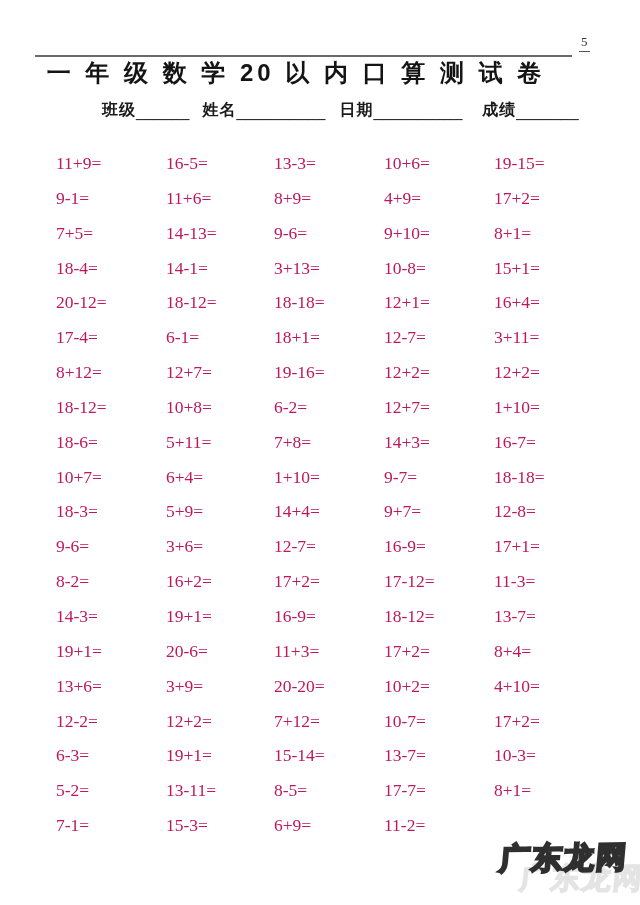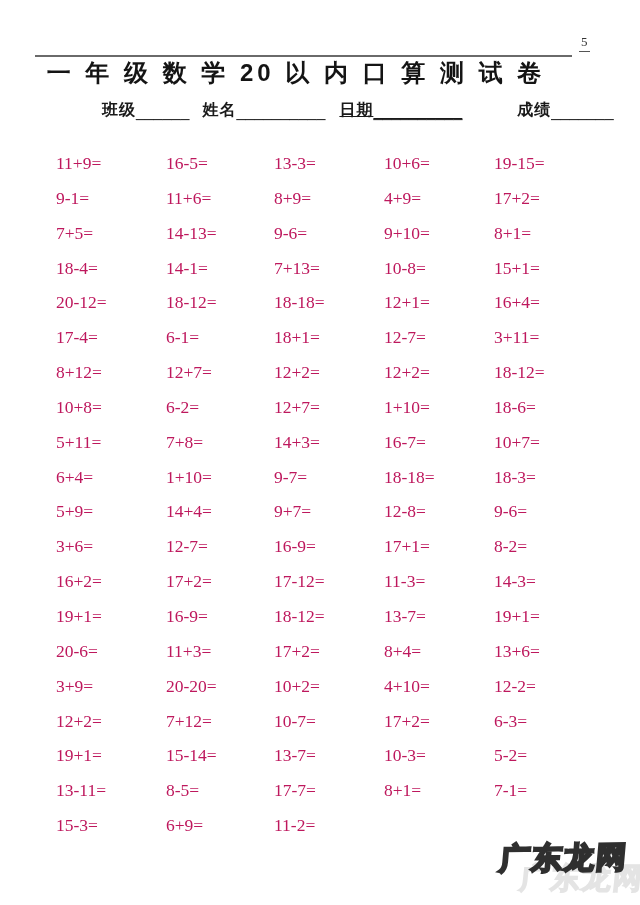--- a/index.html
+++ b/index.html
@@ -23,21 +23,21 @@
   .fields{
     position:absolute;left:102px;top:100px;display:flex;align-items:flex-end;
     font-size:16px;color:#1a1a1a;white-space:nowrap;
   }
   .field{display:inline-flex;align-items:flex-end;}
   .field-label{font-weight:bold;letter-spacing:1px;}
   .field-blank{
     font-family:"Liberation Sans","DejaVu Sans",sans-serif;font-weight:400;
     color:#222;letter-spacing:0;line-height:1.1;
   }
-  .f-gap-1{margin-right:13px;} .f-gap-2{margin-right:14px;} .f-gap-3{margin-right:55px;text-decoration:underline;}
+  .f-gap-1{margin-right:13px;} .f-gap-2{margin-right:14px;} .f-gap-3{margin-right:20px;}
   .problems-grid{
     position:absolute;left:4px;top:148px;width:640px;box-sizing:border-box;
     display:grid;grid-template-columns:110px 108px 110px 110px 1fr;
     grid-auto-rows:34.85px;padding-left:52px;
     font-family:"Liberation Serif","DejaVu Serif",serif;
     font-size:17.5px;color:#be185d;
   }
   .problem{padding-top:5px;white-space:nowrap;}
   .watermark{position:absolute;right:4px;bottom:14px;width:180px;height:60px;}
   .wm-ghost{
@@ -92,35 +92,36 @@
       <div class="problem">8+9=</div>
       <div class="problem">4+9=</div>
       <div class="problem">17+2=</div>
       <div class="problem">7+5=</div>
       <div class="problem">14-13=</div>
       <div class="problem">9-6=</div>
       <div class="problem">9+10=</div>
       <div class="problem">8+1=</div>
       <div class="problem">18-4=</div>
       <div class="problem">14-1=</div>
-      <div class="problem">7+13=</div>
+      <div class="problem">3+13=</div>
       <div class="problem">10-8=</div>
       <div class="problem">15+1=</div>
       <div class="problem">20-12=</div>
       <div class="problem">18-12=</div>
       <div class="problem">18-18=</div>
       <div class="problem">12+1=</div>
       <div class="problem">16+4=</div>
       <div class="problem">17-4=</div>
       <div class="problem">6-1=</div>
       <div class="problem">18+1=</div>
       <div class="problem">12-7=</div>
       <div class="problem">3+11=</div>
       <div class="problem">8+12=</div>
       <div class="problem">12+7=</div>
+      <div class="problem">19-16=</div>
       <div class="problem">12+2=</div>
       <div class="problem">12+2=</div>
       <div class="problem">18-12=</div>
       <div class="problem">10+8=</div>
       <div class="problem">6-2=</div>
       <div class="problem">12+7=</div>
       <div class="problem">1+10=</div>
       <div class="problem">18-6=</div>
       <div class="problem">5+11=</div>
       <div class="problem">7+8=</div>

